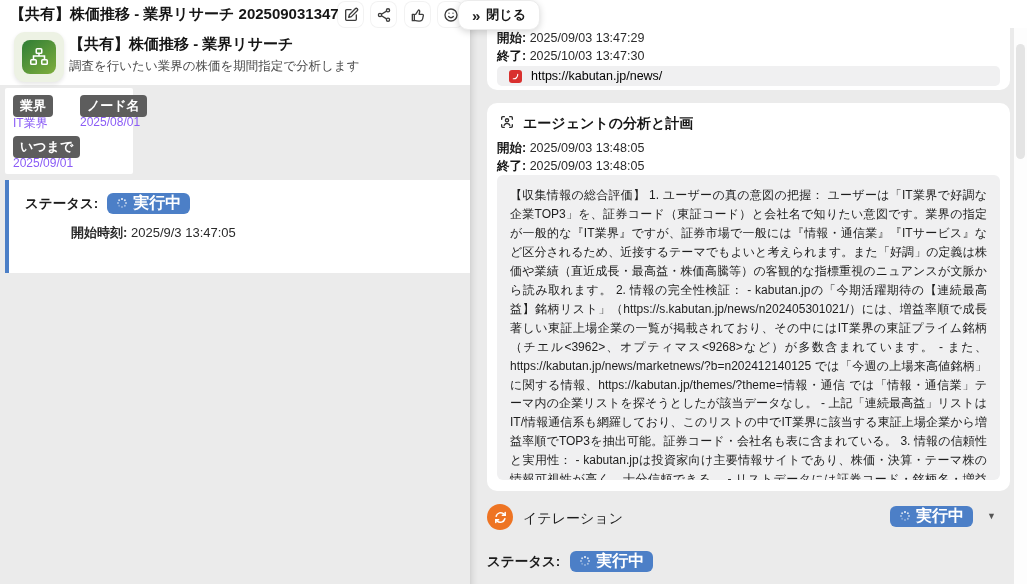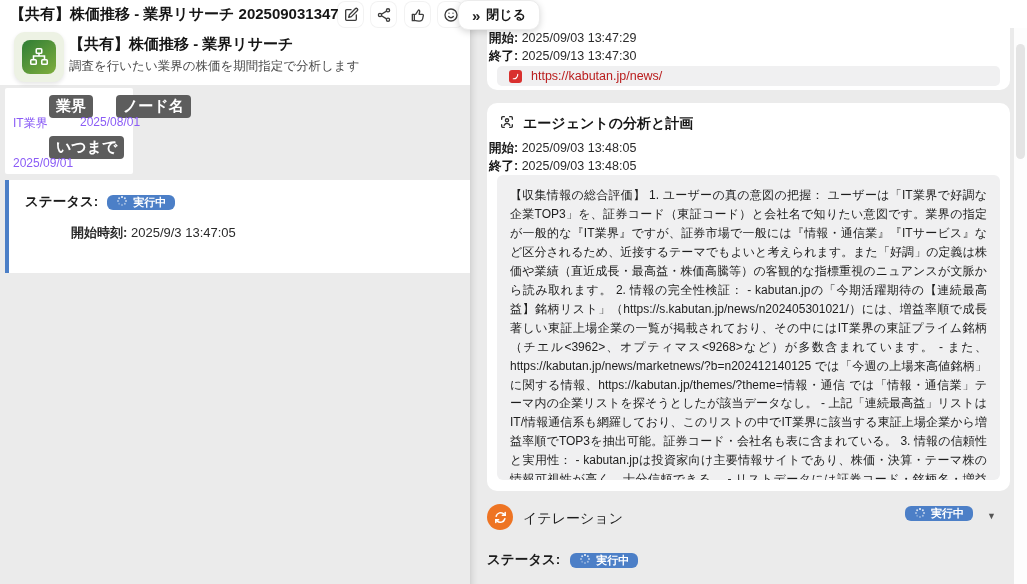--- a/index.html
+++ b/index.html
@@ -23,53 +23,53 @@
   .left-panel { position:absolute; left:0; top:28px; width:542px; height:556px; background:#ebebeb; }
   .app-card { position:absolute; left:0; top:0; width:470px; height:57px; background:#fff; }
   .app-icon-tile { position:absolute; left:14px; top:4px; width:50px; height:50px; border-radius:11px;
                    background:#edf2e4; box-shadow:0 2px 4px rgba(0,0,0,.10); display:flex; align-items:center; justify-content:center; }
   .app-icon { width:34px; height:34px; border-radius:8px; background:linear-gradient(140deg,#2f7d36,#7fae3c);
               display:flex; align-items:center; justify-content:center; }
   .app-card-title { position:absolute; left:69px; top:7px; font-size:15px; font-weight:bold; color:#161616; white-space:nowrap; }
   .app-card-sub { position:absolute; left:69px; top:30px; font-size:12.5px; color:#4b4b4b; white-space:nowrap; }
 
   .params-card { position:absolute; left:5px; top:60px; width:128px; height:86px; background:#fff; border-radius:2px; }
-  .tag-badge { position:absolute; background:#5d5d5d; color:#fff; font-size:15px; font-weight:bold;
-               padding:2px 7px; border-radius:4px; white-space:nowrap;margin-left:36px; }
+  .tag-badge { position:absolute; background:#5d5d5d; color:#fff; font-size:13px; font-weight:bold;
+               padding:2px 7px; border-radius:4px; white-space:nowrap; }
   .tag-value { position:absolute; font-size:12px; color:#8b5cf6; white-space:nowrap; }
 
   .status-card { position:absolute; left:5px; top:152px; width:465px; height:93px; background:#fff; border-left:4px solid #4c7fc7; }
   .status-row { position:absolute; left:16px; top:13px; display:flex; align-items:center; gap:9px; }
   .status-label { font-size:13.5px; font-weight:bold; color:#1c1c1c; }
-  .run-badge { background:#4c7fc7; color:#fff; border-radius:6px; padding:0 9px; font-size:11px; font-weight:bold;
+  .run-badge { background:#4c7fc7; color:#fff; border-radius:6px; padding:0 9px; font-size:16px; font-weight:bold;
                display:inline-flex; align-items:center; gap:5px; white-space:nowrap; }
   .start-time-row { position:absolute; left:16px; top:44px; font-size:13px; color:#2a2a2a; white-space:nowrap;margin-left:46px; }
   .start-time-row .lbl { font-weight:600; }
   .history-btn { position:absolute; left:16px; top:63px; display:inline-flex; align-items:center; gap:8px;
                  padding:5px 14px; border:1px solid #d8d8d8; border-radius:16px; background:#fff;
                  font-size:13px; font-weight:600; color:#1f1f1f; cursor:pointer; white-space:nowrap; }
 
   
   .right-panel { position:absolute; left:470px; top:14px; width:557px; height:570px; background:#ebebeb;
                  box-shadow:inset 9px 0 9px -9px rgba(0,0,0,.20); }
   .log-card { position:absolute; background:#fff; border-radius:10px; }
   .card1 { left:17px; top:4px; width:523px; height:72px; }
   .card2 { left:17px; top:89px; width:523px; height:388px; }
 
   .clipped-icon { position:absolute; left:9px; top:0; width:17px; height:9px; overflow:hidden; }
   .clipped-icon svg { margin-top:-8px; display:block; }
 
-  .ts-line { position:absolute; left:2px; font-size:12.5px; color:#2a2a2a; white-space:nowrap; }
+  .ts-line { position:absolute; left:10px; font-size:12.5px; color:#2a2a2a; white-space:nowrap; }
   .ts-line .lbl { font-weight:bold; color:#171717; }
 
   .link-box { position:absolute; left:10px; top:48px; width:503px; height:20px; background:#f0f0f1; border-radius:5px;
               display:flex; align-items:center; gap:9px; padding:0 12px; }
   .favicon { width:13px; height:13px; border-radius:3px; background:#d9302e; flex:0 0 auto;
              display:flex; align-items:center; justify-content:center; }
-  .link-text { font-size:12.5px; color:#b91c1c; text-decoration:none; white-space:nowrap; cursor:pointer; }
+  .link-text { font-size:12.5px; color:#000000; text-decoration:none; white-space:nowrap; cursor:pointer; }
 
   .card2-title-row { position:absolute; left:12px; top:11px; display:flex; align-items:center; gap:8px; }
   .card2-title { font-size:14px; font-weight:bold; color:#161616; white-space:nowrap; }
 
   .analysis-box { position:absolute; left:10px; top:72px; width:503px; height:305px; background:#f0f0f1; border-radius:6px;
                   padding:11px 13px; font-size:12px; line-height:1.58; color:#1d1d1d; overflow:hidden; text-align:justify; }
 
   .iter-row { position:absolute; left:17px; top:490px; width:523px; height:28px; }
   .iter-icon { position:absolute; left:0; top:0; width:26px; height:26px; border-radius:50%; background:#ee7423;
                display:flex; align-items:center; justify-content:center; }
@@ -199,21 +199,21 @@
             <circle cx="12" cy="12" r="9"></circle>
             <path d="M3 12h18M12 3a14 14 0 0 1 0 18M12 3a14 14 0 0 0 0 18"></path>
           </svg>
       </div>
       <div class="ts-line" style="top:12px;">
         <span class="lbl">開始:</span>
         <span>2025/09/03 13:47:29</span>
       </div>
       <div class="ts-line" style="top:30px;">
         <span class="lbl">終了:</span>
-        <span>2025/09/13 13:47:30</span>
+        <span>2025/10/03 13:47:30</span>
       </div>
       <div class="link-box">
         <span class="favicon">
           <svg viewBox="0 0 24 24" width="9" height="9" fill="none" stroke="#fff" stroke-width="3" stroke-linecap="round">
               <path d="M6 18c7 1 12-4 12-12"></path>
             </svg>
         </span>
         <span class="link-text">https://kabutan.jp/news/</span>
       </div>
     </div>

